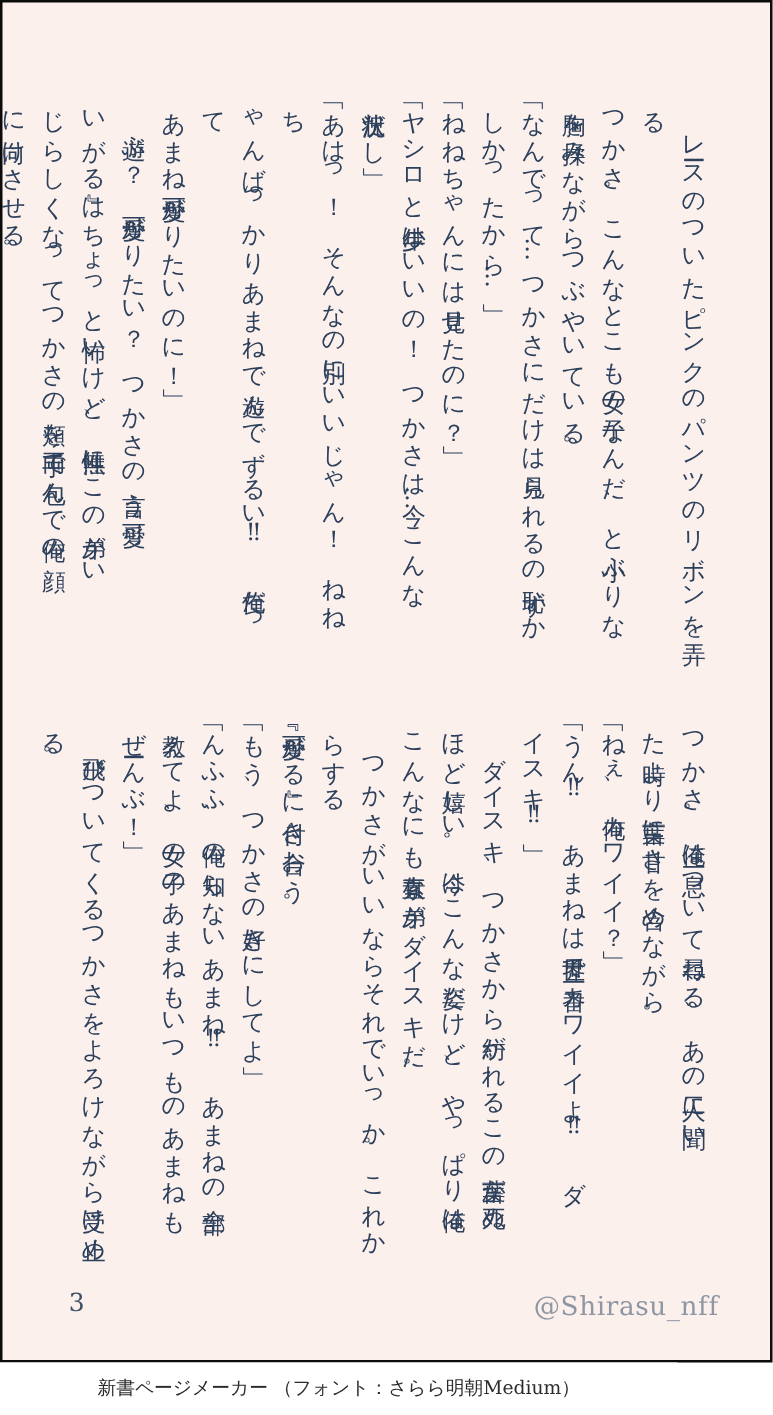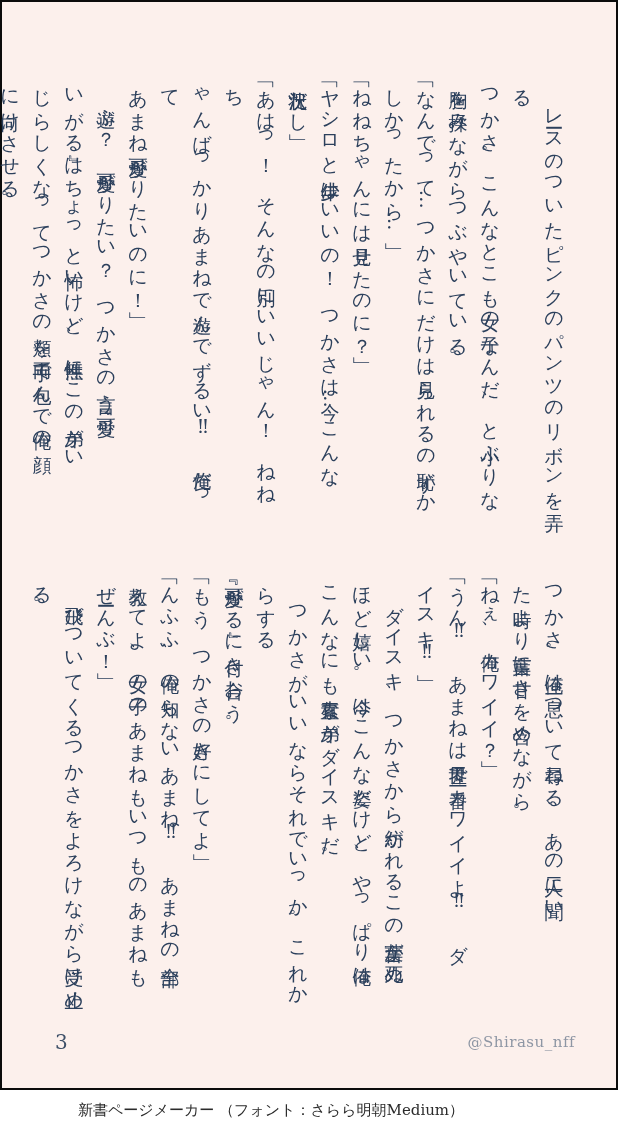--- a/index.html
+++ b/index.html
@@ -33,21 +33,21 @@
   .tline { }
   .page-number {
     position: absolute;
     left: 53px; top: 1028px;
     font-size: 20px;
     color: #3e5068;
   }
   .handle {
     position: absolute;
     right: 41px; top: 1031px;
-    font-size: 15px;
+    font-size: 21px;
     color: #8e96a4;
     letter-spacing: 0.5px;
   }
   .caption-band {
     position: absolute;
     left: 0; top: 1090px;
     width: 542px; height: 42px;
     background: #ffffff;
     text-align: center;
     line-height: 40px;

